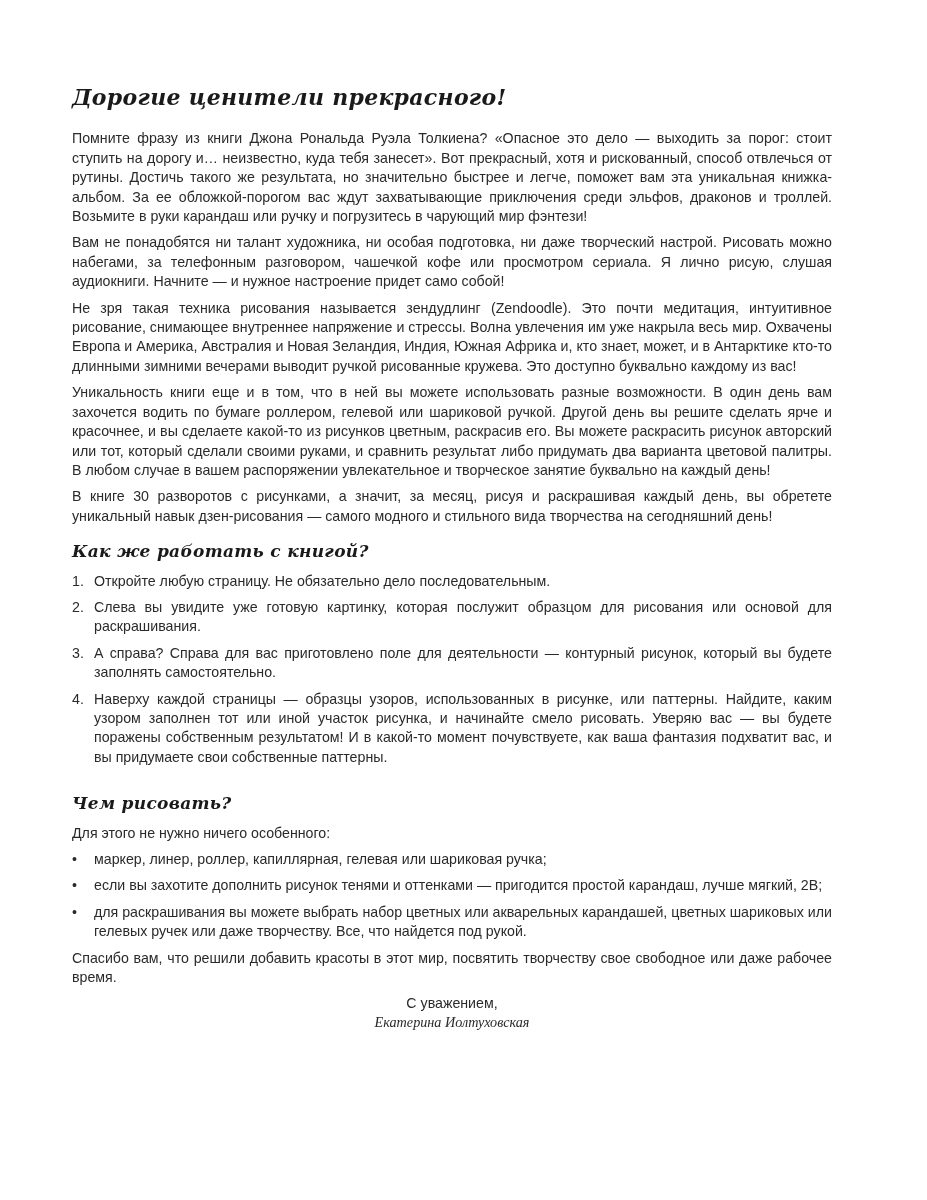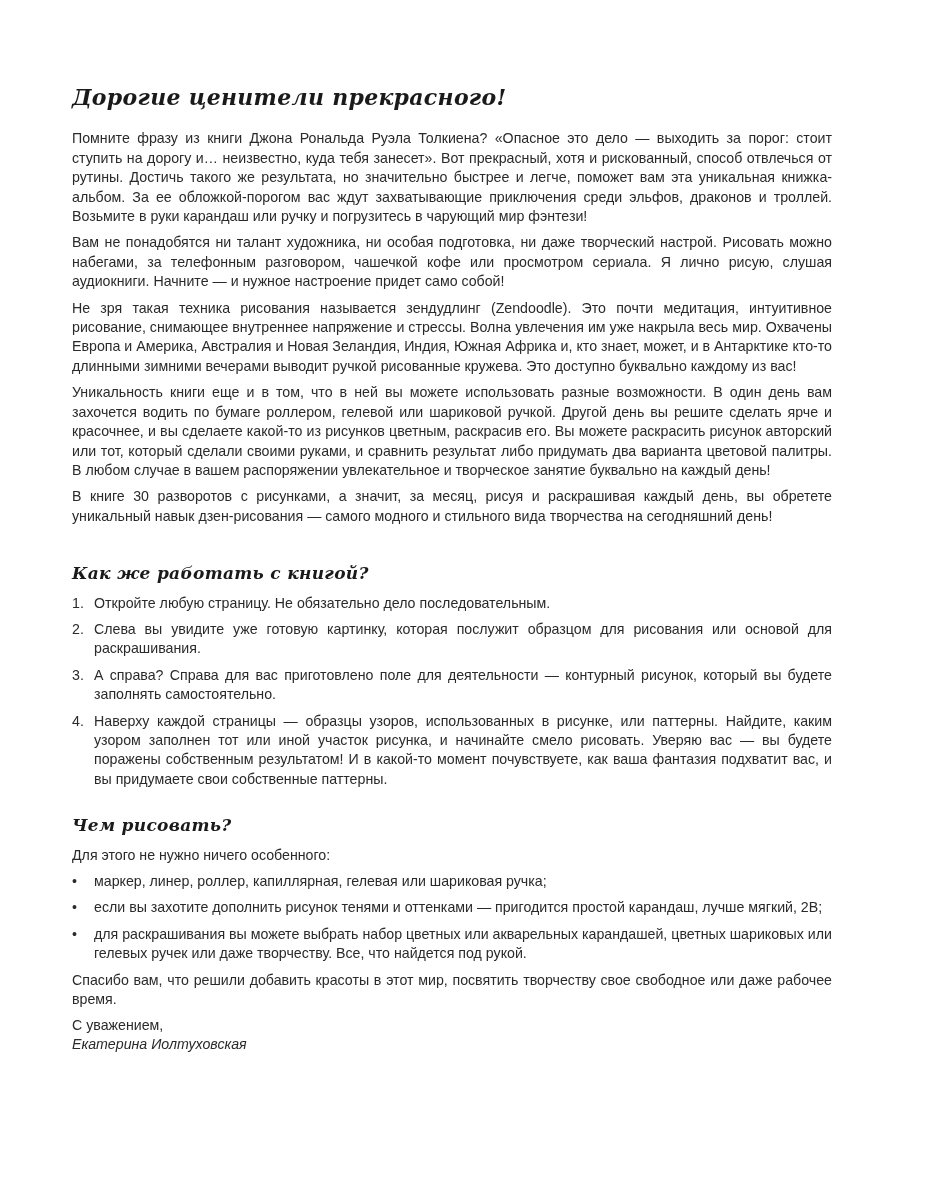--- a/index.html
+++ b/index.html
@@ -12,27 +12,27 @@
   h1 {
     font-family: "DejaVu Serif", serif; font-weight: bold;
     font-size: 22px; margin: 0 0 22px 0; color: #1a1a1a;
     letter-spacing: 0.3px; font-style: italic;
   }
   h2 {
     font-family: "DejaVu Serif", serif; font-weight: bold; font-style: italic;
     font-size: 17px; margin: 0 0 10px 0; color: #1a1a1a; letter-spacing: 0.3px;
   }
   p { margin: 0 0 7px 0; text-align: justify; }
-  .section2 { margin-top: 38px; }
+  .section2 { margin-top: 16px; }
   .section3 { margin-top: 27px; }
   ol, ul { margin: 0 0 6px 0; padding: 0; list-style: none; }
   li { position: relative; padding-left: 22px; margin-bottom: 7px; text-align: justify; }
   li .marker { position: absolute; left: 0; top: 0; }
-  .signature { text-align: left; margin-top: 0; line-height: 19px; }
-  .signature .name { font-style: italic; }
+  .signature { text-align: center; margin-top: 0; line-height: 19px; }
+  .signature .name { font-style: italic; font-family: Liberation Serif, serif; }
 </style>
 </head>
 <body>
 
 <div class="page">
   <h1>Дорогие ценители прекрасного!</h1>
 
   <div>
     <p>Помните фразу из книги Джона Рональда Руэла Толкиена? «Опасное это дело — выходить за порог: стоит ступить на дорогу и… неизвестно, куда тебя занесет». Вот прекрасный, хотя и рискованный, способ отвлечься от рутины. Достичь такого же результата, но значительно быстрее и легче, поможет вам эта уникальная книжка-альбом. За ее обложкой-порогом вас ждут захватывающие приключения среди эльфов, драконов и троллей. Возьмите в руки карандаш или ручку и погрузитесь в чарующий мир фэнтези!</p>
     <p>Вам не понадобятся ни талант художника, ни особая подготовка, ни даже творческий настрой. Рисовать можно набегами, за телефонным разговором, чашечкой кофе или просмотром сериала. Я лично рисую, слушая аудиокниги. Начните — и нужное настроение придет само собой!</p>

